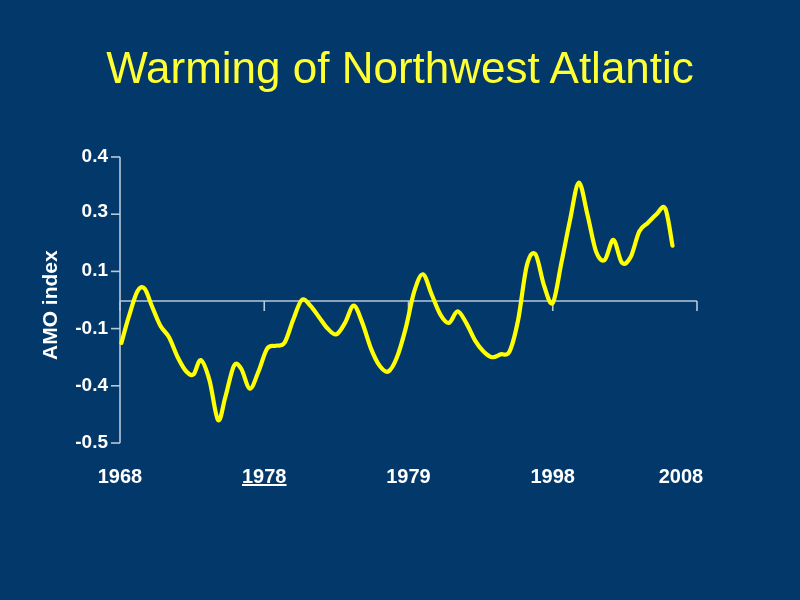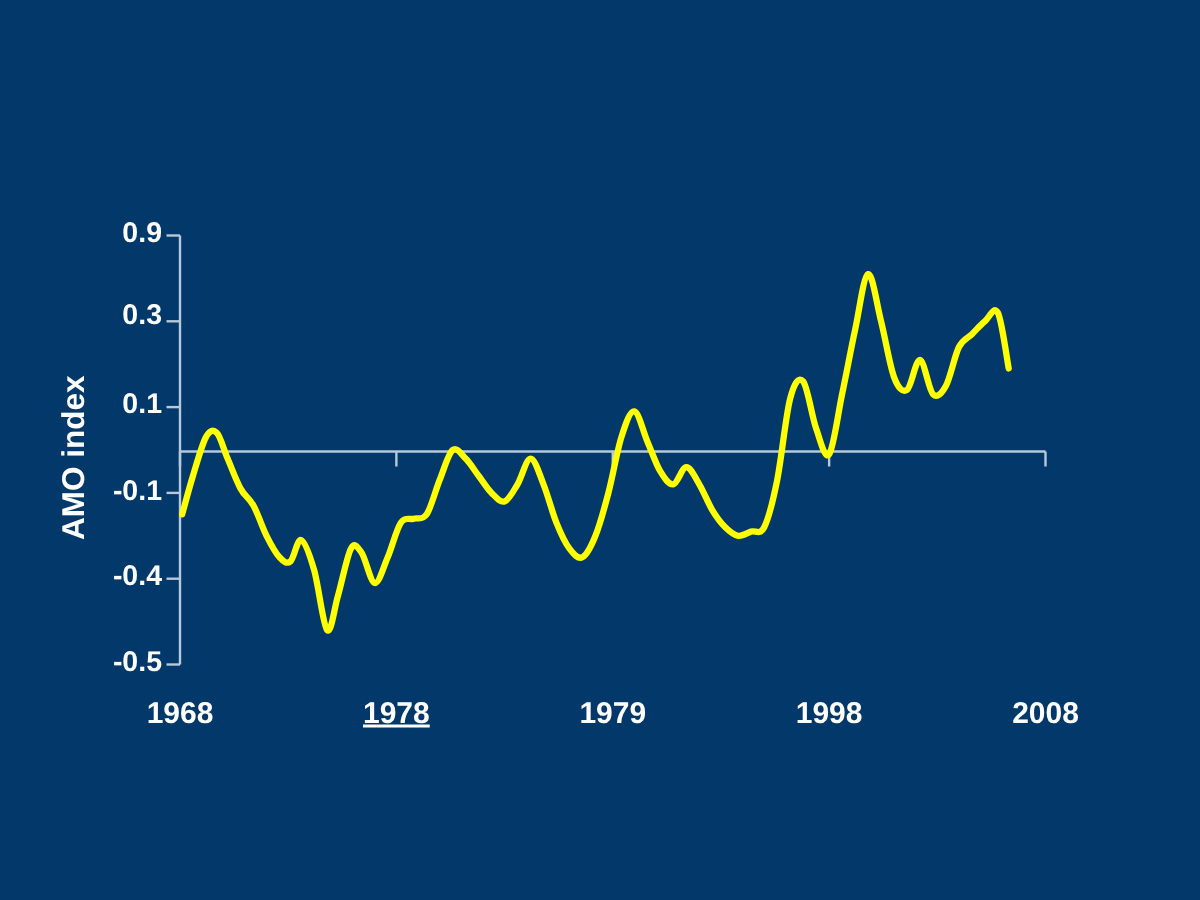--- a/index.html
+++ b/index.html
@@ -63,20 +63,21 @@
     font-weight: bold;
     text-align: center;
     white-space: nowrap;
   }
 </style>
 </head>
 <body>
 
 <div id="slide">
 
+  <div id="chart-title">Warming of Northwest Atlantic</div>
 
   <svg id="plot-area" viewBox="0 0 800 600" width="800" height="600" xmlns="http://www.w3.org/2000/svg">
     <g>
       <line id="y-axis-spine" x1="120" y1="157" x2="120" y2="443" stroke="#b8c9da" stroke-width="1.6"></line>
       <g id="y-ticks">
           <line x1="111" x2="120" y1="443" y2="443" stroke="#b8c9da" stroke-width="1.6"></line>
           <line x1="111" x2="120" y1="385.8" y2="385.8" stroke="#b8c9da" stroke-width="1.6"></line>
           <line x1="111" x2="120" y1="328.6" y2="328.6" stroke="#b8c9da" stroke-width="1.6"></line>
           <line x1="111" x2="120" y1="271.4" y2="271.4" stroke="#b8c9da" stroke-width="1.6"></line>
           <line x1="111" x2="120" y1="214.2" y2="214.2" stroke="#b8c9da" stroke-width="1.6"></line>
@@ -97,23 +98,23 @@
   </svg>
 
   <div class="axis-label-y" style="left: 38px; top: 360px;">AMO index</div>
 
   <div id="ytick-labels">
       <div class="ytick-label" style="left: 36px; width: 72px; top: 431px;">-0.5</div>
       <div class="ytick-label" style="left: 36px; width: 72px; top: 373.8px;">-0.4</div>
       <div class="ytick-label" style="left: 36px; width: 72px; top: 316.6px;">-0.1</div>
       <div class="ytick-label" style="left: 36px; width: 72px; top: 259.4px;">0.1</div>
       <div class="ytick-label" style="left: 36px; width: 72px; top: 200px;">0.3</div>
-      <div class="ytick-label" style="left: 36px; width: 72px; top: 145px;">0.9</div>
+      <div class="ytick-label" style="left: 36px; width: 72px; top: 145px;">0.4</div>
     </div>
   <div id="xtick-labels">
       <div class="xtick-label" style="left: 75px; width: 90px; top: 465px;">1968</div>
       <div class="xtick-label" style="left: 219.25px; width: 90px; top: 465px; text-decoration: underline;">1978</div>
       <div class="xtick-label" style="left: 363.5px; width: 90px; top: 465px;">1979</div>
       <div class="xtick-label" style="left: 507.75px; width: 90px; top: 465px;">1998</div>
-      <div class="xtick-label" style="left: 652px; width: 90px; top: 465px; text-align: center;">2008</div>
+      <div class="xtick-label" style="left: 636px; width: 90px; top: 465px; text-align: center;">2008</div>
     </div>
 
 </div>
 
 </body></html>

